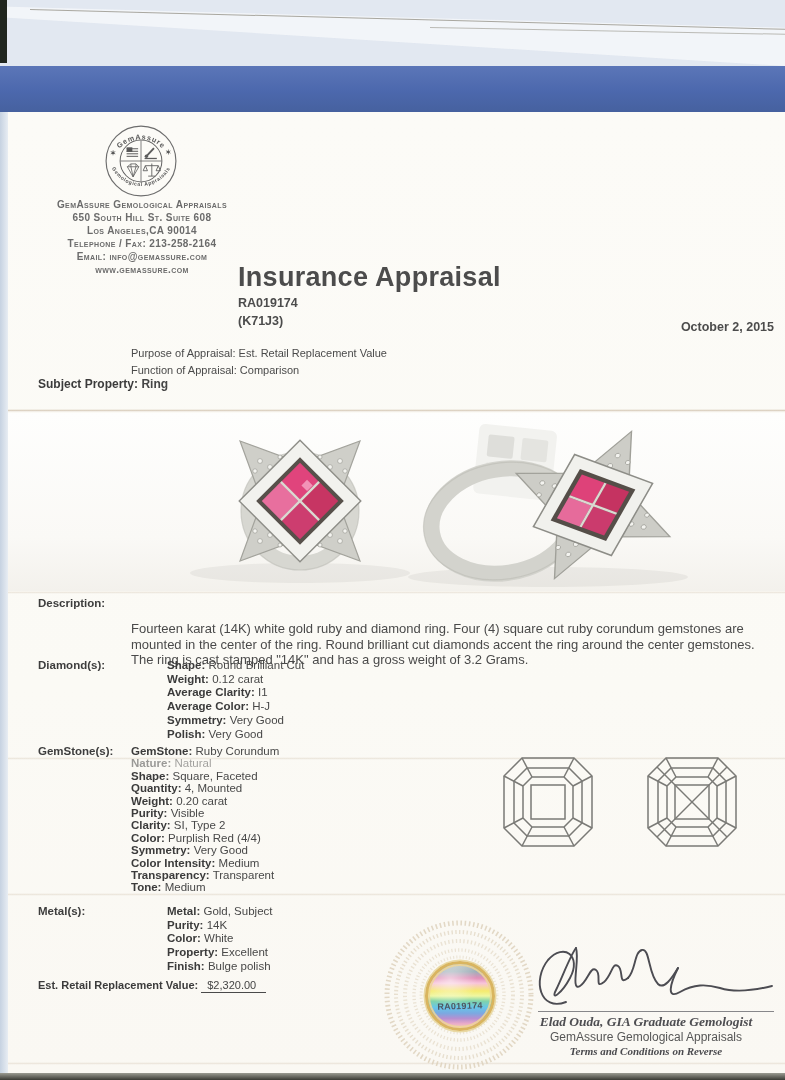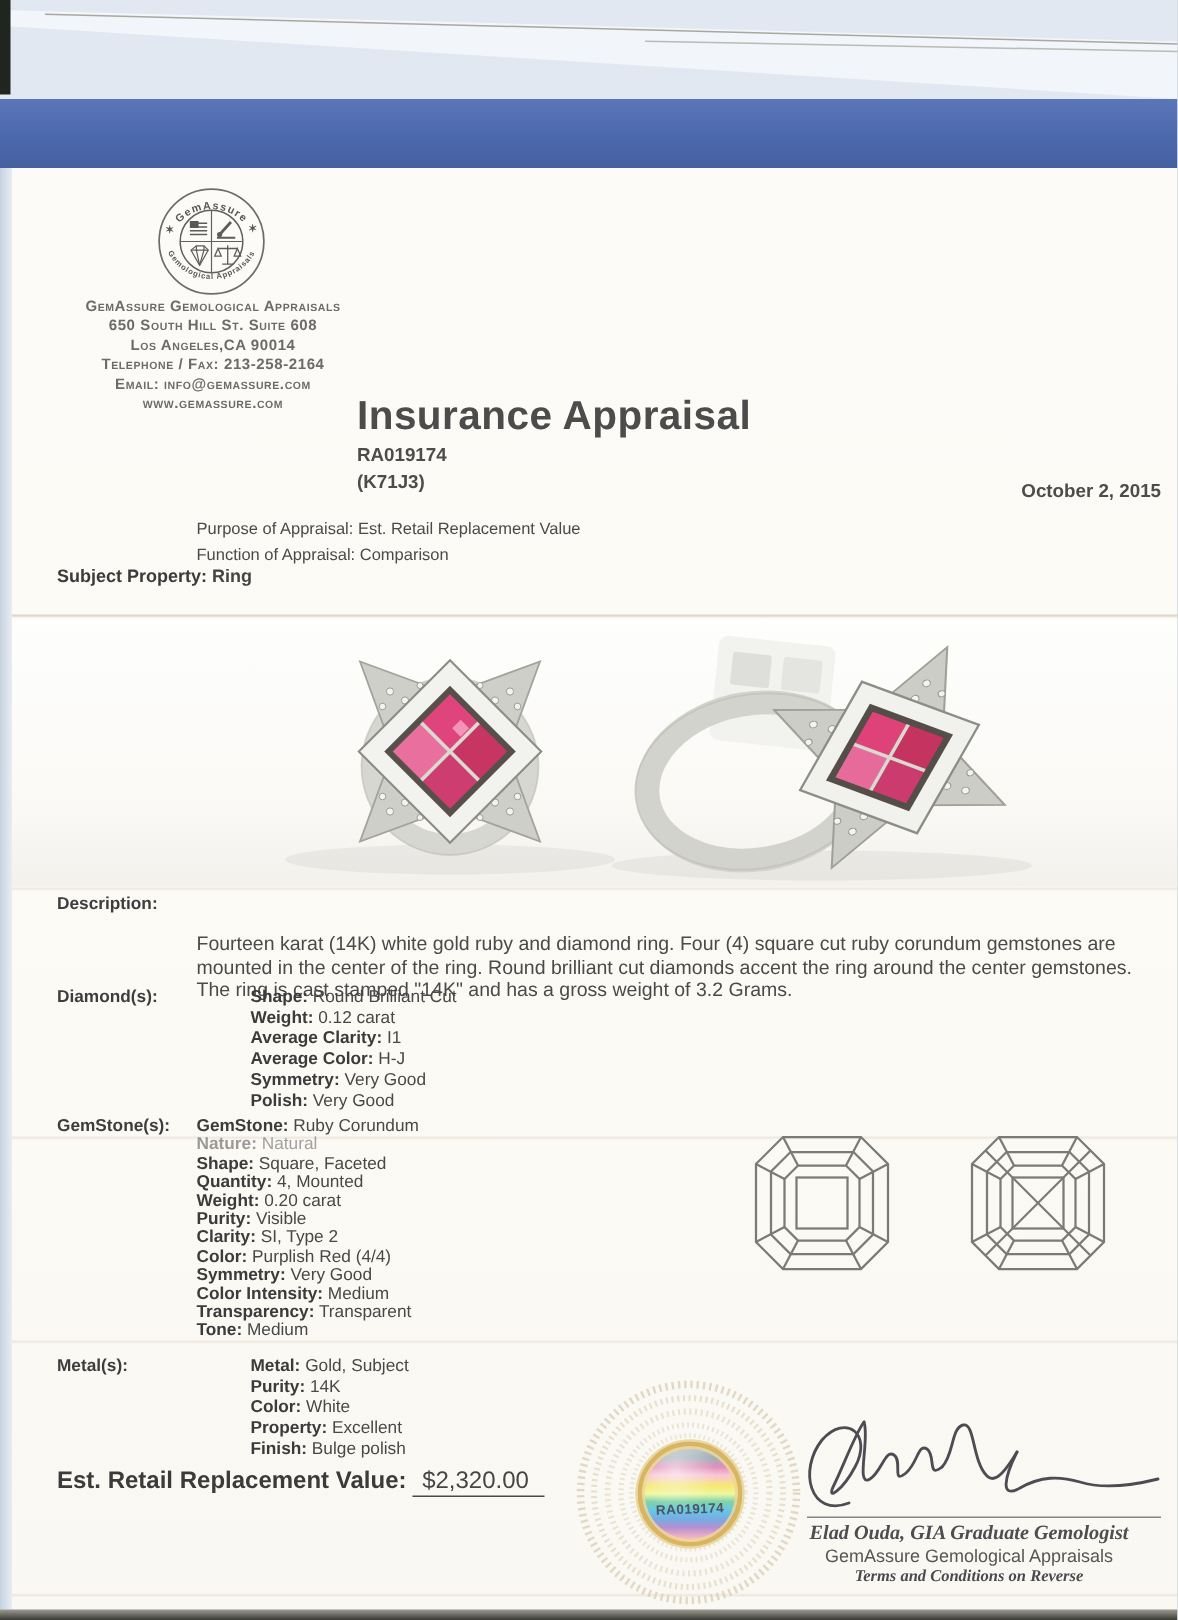--- a/index.html
+++ b/index.html
@@ -42,21 +42,21 @@
         background:linear-gradient(180deg,#fefefd 0%,#faf9f6 70%,#f3f1ec 100%);}
   
   .sec-label{position:absolute;left:38px;font-weight:bold;font-size:11.5px;color:#3d3d3d;}
   .fields{position:absolute;left:131px;font-size:11.5px;color:#484848;}
   .desc-text{position:absolute;left:131px;width:648px;font-size:13px;line-height:15.6px;color:#4a4a4a;margin-top:24px;}
   .rows-13 .row{line-height:13.7px;margin-left:36px;}
   .rows-12 .row{line-height:12.4px;}
   .faded{opacity:.5;}
   .diagrams{position:absolute;left:492px;top:748px;}
   
-  .value-line{position:absolute;left:38px;top:979px;font-size:16px;color:#3d3d3d;}
+  .value-line{position:absolute;left:38px;top:979px;font-size:11px;color:#3d3d3d;}
   .value-line .underlined{border-bottom:1.2px solid #4a4a4a;padding:0 10px 1px 6px;color:#454545;}
   
   .emboss{position:absolute;left:381px;top:917px;}
   .holo{position:absolute;left:425px;top:961px;width:64px;height:64px;border-radius:50%;
         border:3px solid #d9b560;box-shadow:0 0 0 1.5px #e9d9a4, inset 0 0 0 2px rgba(238,214,150,.85);
         background:
           radial-gradient(circle at 35% 25%, rgba(255,255,255,.55), rgba(255,255,255,0) 42%),
           linear-gradient(180deg,#b9c3c2 0%,#9fb0b9 12%,#e190b9 22%,#f8c3da 30%,#f5ea6e 42%,#eef7a2 50%,#80d3aa 58%,#67c5e9 68%,#7ba9e1 77%,#b590d1 85%,#e9aac9 93%,#f2d3b0 100%);}
   .holo-num{position:absolute;left:0;top:37px;width:100%;text-align:center;
         font-size:9px;font-weight:bold;letter-spacing:.3px;color:#4e5560;transform:rotate(-2deg);}

